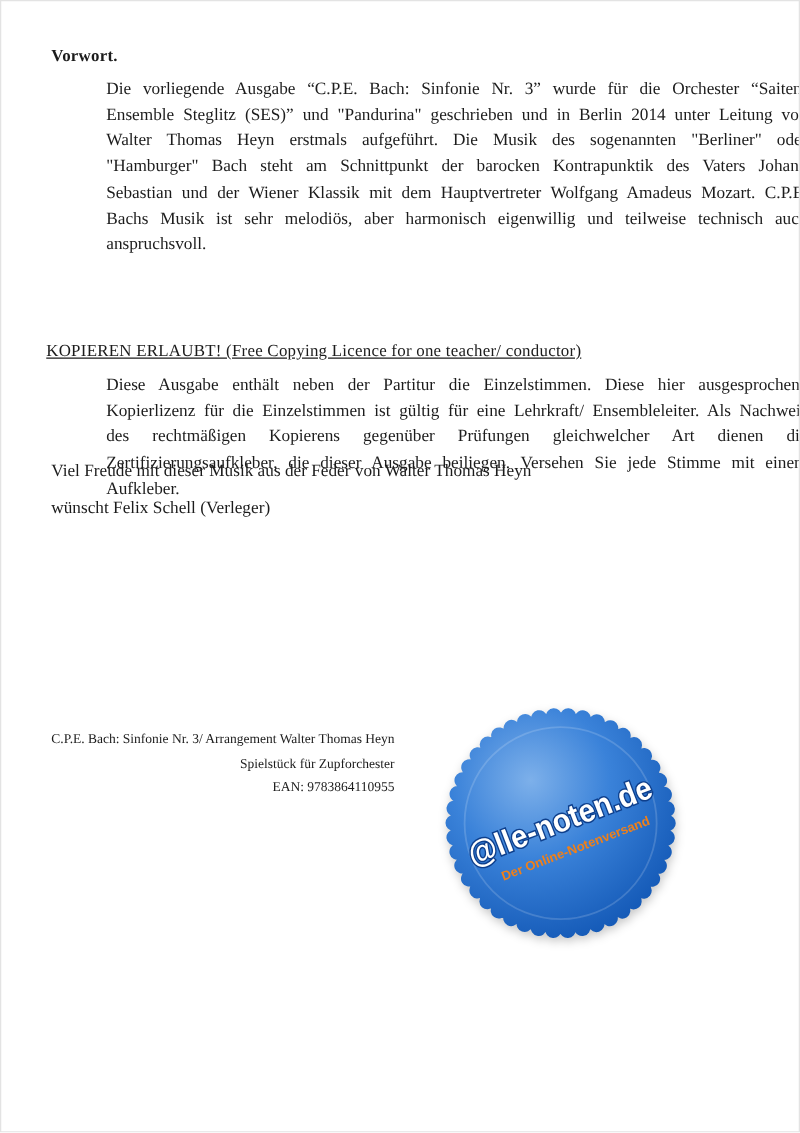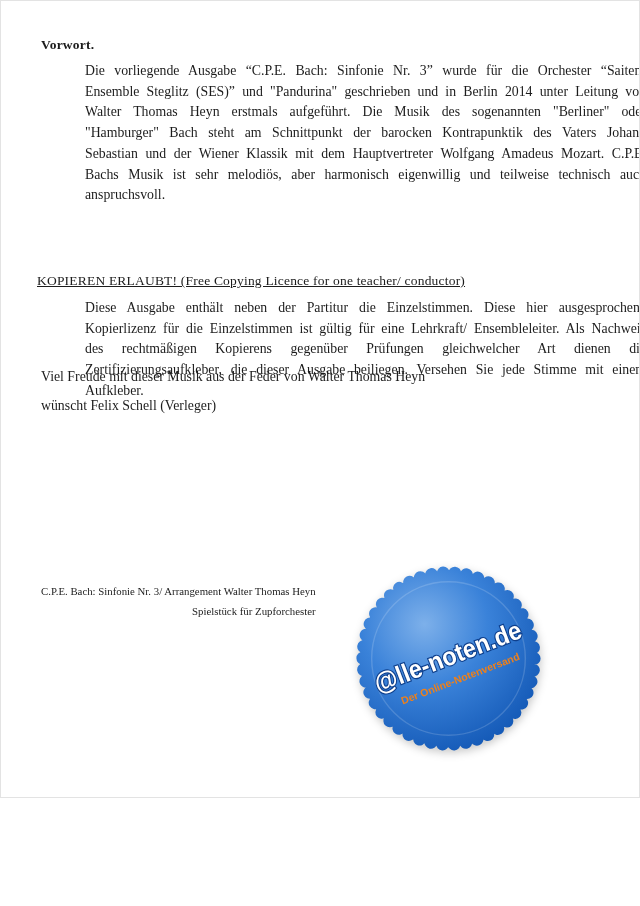--- a/index.html
+++ b/index.html
@@ -1,20 +1,20 @@
 <!DOCTYPE html>
 <html><head>
 <meta charset="utf-8">
 <style>
   * { margin: 0; padding: 0; box-sizing: border-box; }
   html, body { background: #ffffff; }
   .page {
     position: relative;
     width: 640px;
-    height: 798px;
+    height: 906px;
     background: #ffffff;
     font-family: "Liberation Serif", serif;
     color: #1c1c1c;
     overflow: hidden;
     border: 1px solid #e3e3e3;
   }
   .doc-title {
     position: absolute;
     left: 40px; top: 36px;
     font-size: 13.5px;
@@ -74,20 +74,21 @@
   <div class="copy-heading">KOPIEREN ERLAUBT! (Free Copying Licence for one teacher/ conductor)</div>
 
   <div class="para" id="para2">Diese Ausgabe enthält neben der Partitur die Einzelstimmen. Diese hier ausgesprochene Kopierlizenz für die Einzelstimmen ist gültig für eine Lehrkraft/ Ensembleleiter. Als Nachweis des rechtmäßigen Kopierens gegenüber Prüfungen gleichwelcher Art dienen die Zertifizierungsaufkleber, die dieser Ausgabe beiliegen. Versehen Sie jede Stimme mit einem Aufkleber.</div>
 
   <div class="closing" id="closing2">wünscht Felix Schell (Verleger)</div>
   <div class="closing" id="closing1">Viel Freude mit dieser Musik aus der Feder von Walter Thomas Heyn</div>
 
   <div class="footer">
     <div>C.P.E. Bach: Sinfonie Nr. 3/ Arrangement Walter Thomas Heyn</div>
     <div>Spielstück für Zupforchester</div>
+    <div>EAN: 9783864110955</div>
   </div>
 
   <svg class="stamp" viewBox="0 0 200 200" xmlns="http://www.w3.org/2000/svg" aria-hidden="true">
     <defs>
       <radialGradient id="stampGrad" cx="36%" cy="30%" r="82%">
         <stop offset="0%" stop-color="#7db0ea"></stop>
         <stop offset="45%" stop-color="#3a82d9"></stop>
         <stop offset="100%" stop-color="#1156b4"></stop>
       </radialGradient>
     </defs>

